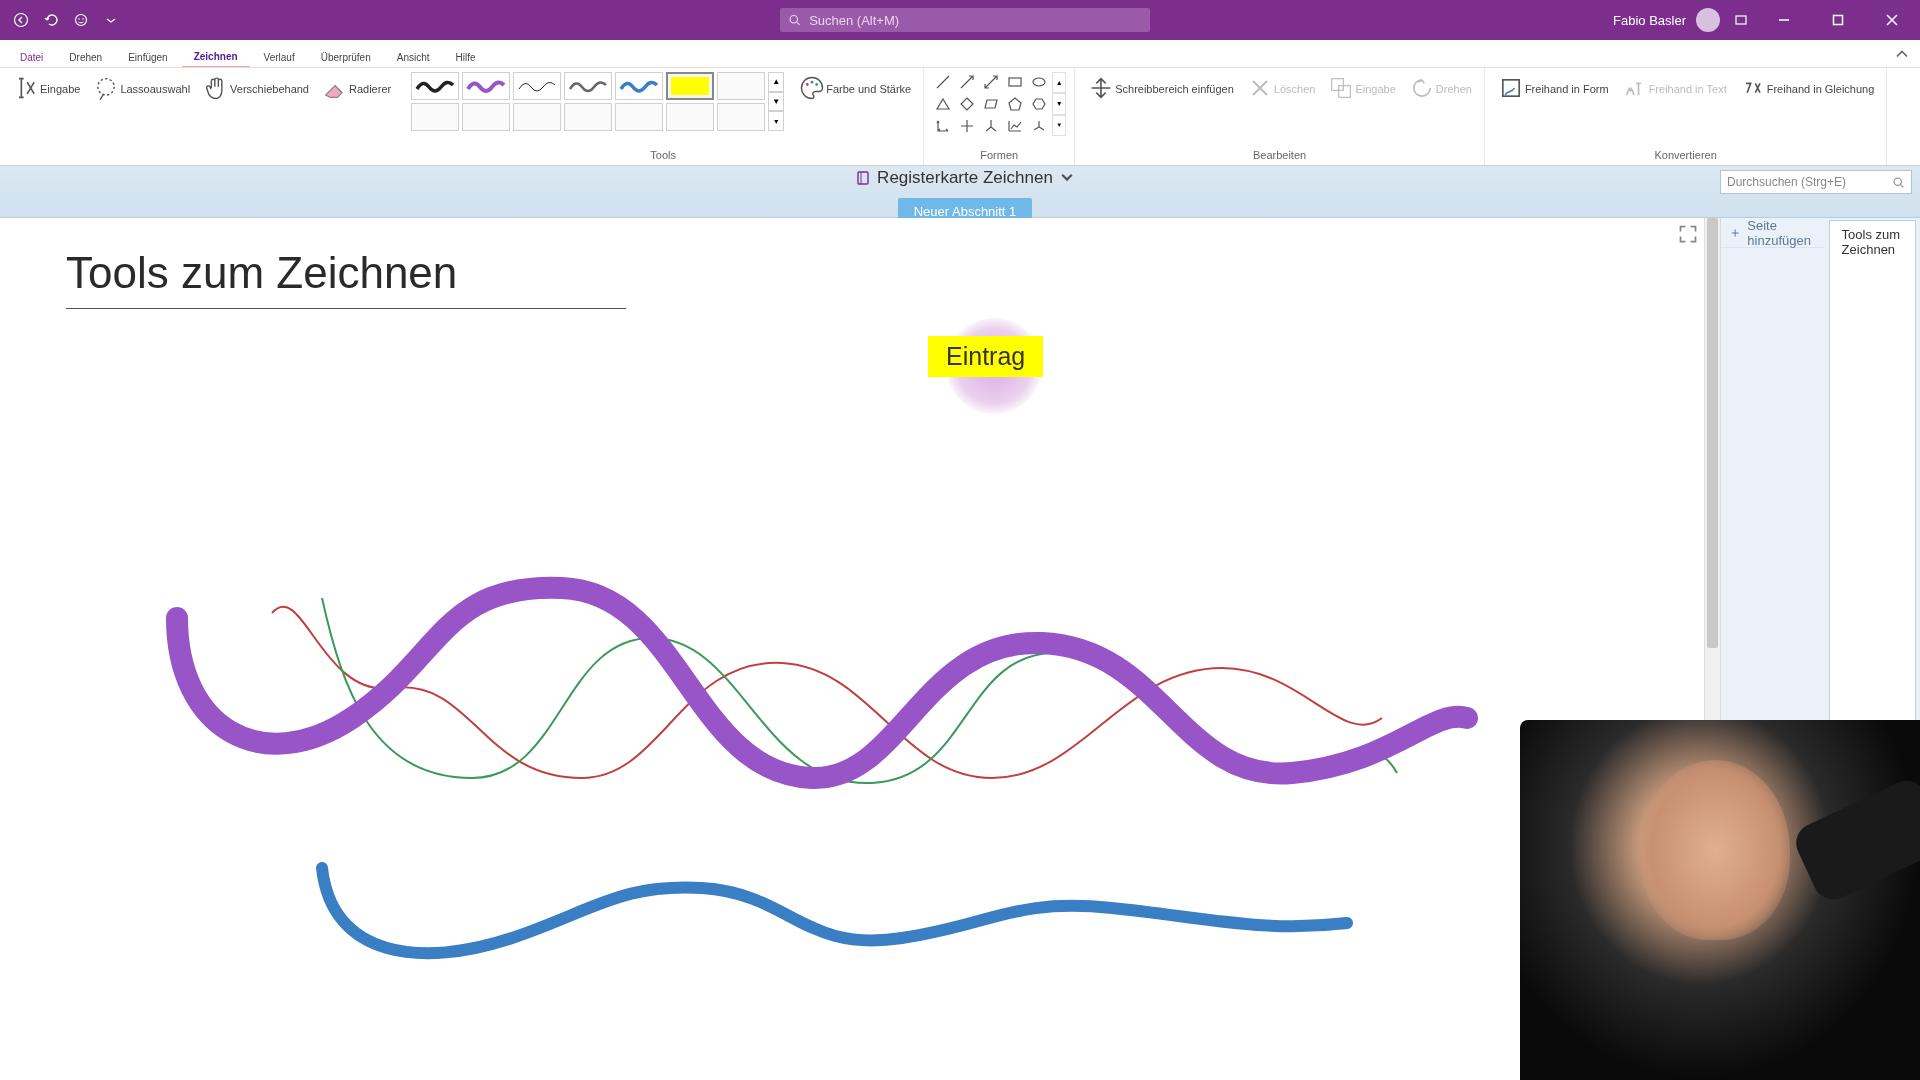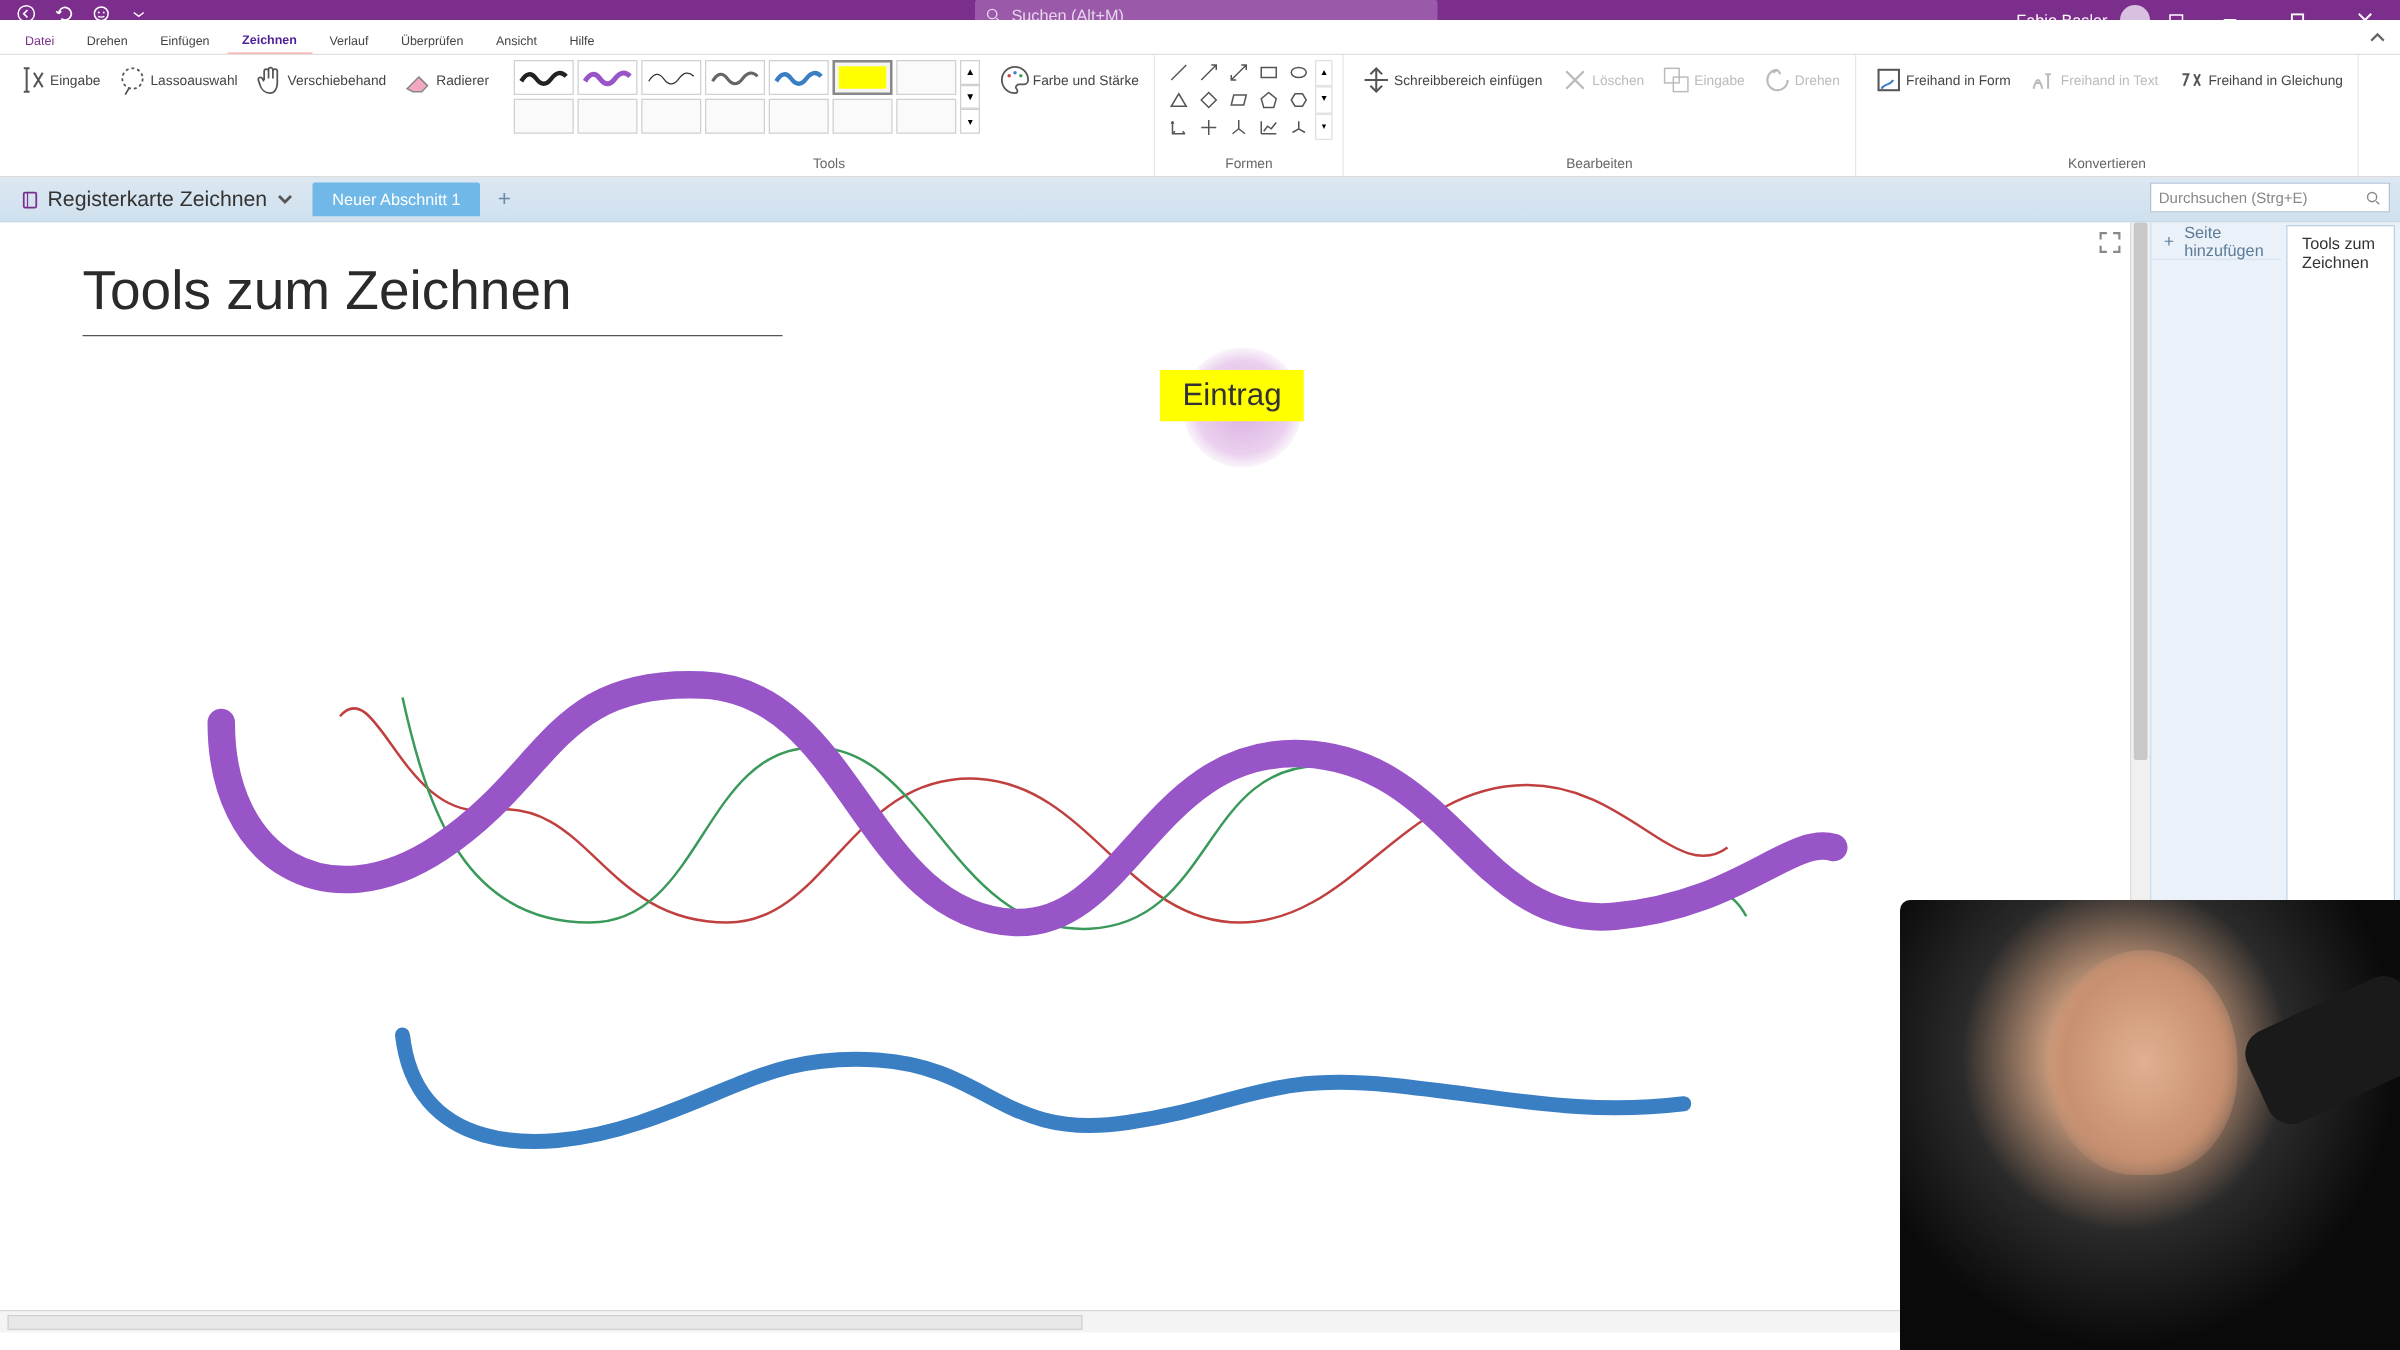--- a/index.html
+++ b/index.html
@@ -1,19 +1,19 @@
 <!DOCTYPE html>
 <html><head>
 <meta charset="utf-8">
 <style>
 * { margin: 0; padding: 0; box-sizing: border-box; font-family: "Segoe UI", Arial, sans-serif; }
 body { width: 1920px; height: 1080px; overflow: hidden; background: #fff; position: relative; }
 
 
-.title-bar { height: 16px; background: #7c2e8c; display: flex; align-items: flex-start; color: #fff; font-size: 13px; position: relative; }
+.title-bar { height: 40px; background: #7c2e8c; display: flex; align-items: center; color: #fff; font-size: 13px; position: relative; }
 .title-bar .left { display: flex; align-items: center; gap: 8px; padding-left: 10px; }
 .title-bar .qat-btn { width: 22px; height: 22px; display: flex; align-items: center; justify-content: center; cursor: pointer; }
 .title-bar .qat-btn svg { width: 16px; height: 16px; }
 .title-bar .title { position: absolute; left: 50%; transform: translateX(-50%); white-space: nowrap; }
 .title-bar .search { position: absolute; left: 780px; width: 370px; height: 24px; background: #9a5aa9; border-radius: 2px; display: flex; align-items: center; padding: 0 8px; gap: 8px; color: #e8d5ed; }
 .title-bar .search input { background: transparent; border: none; color: #e8d5ed; font-size: 13px; width: 100%; outline: none; }
 .title-bar .search input::placeholder { color: #e8d5ed; }
 .title-bar .right { margin-left: auto; display: flex; align-items: center; gap: 10px; padding-right: 6px; }
 .title-bar .user { font-size: 13px; }
 .title-bar .avatar { width: 24px; height: 24px; border-radius: 50%; background: #d8c0e0; }
@@ -48,21 +48,21 @@
 .gal-arrow { flex: 1; border: 1px solid #d0d0d0; display: flex; align-items: center; justify-content: center; font-size: 8px; cursor: pointer; }
 
 
 .shapes-gallery { display: grid; grid-template-columns: repeat(5, 22px) 14px; grid-template-rows: 20px 20px 20px; gap: 2px; }
 .shape-cell { width: 22px; height: 20px; display: flex; align-items: center; justify-content: center; cursor: pointer; }
 .shape-cell svg { width: 16px; height: 16px; stroke: #555; stroke-width: 1.2; fill: none; }
 .sh-arrows { grid-row: span 3; display: flex; flex-direction: column; width: 14px; }
 .sh-arrow { flex: 1; border: 1px solid #e0e0e0; display: flex; align-items: center; justify-content: center; font-size: 7px; cursor: pointer; }
 
 
-.nb-row { height: 36px; background: linear-gradient(#dce8f2, #cfe0ee); display: flex; align-items: center; padding-left: 10px; gap: 8px; border-bottom: 1px solid #b8cde0; position: relative; }
+.nb-row { height: 52px; background: linear-gradient(#dce8f2, #cfe0ee); display: flex; align-items: center; padding-left: 10px; gap: 8px; border-bottom: 1px solid #b8cde0; position: relative; flex-direction: column; }
 .nb-name { display: flex; align-items: center; gap: 6px; font-size: 17px; color: #333; cursor: pointer; padding: 2px 6px; }
 .nb-name svg { width: 16px; height: 16px; }
 .tab { background: #6fb8e8; color: #fff; padding: 6px 16px; font-size: 13px; border-radius: 2px 2px 0 0; cursor: pointer; }
 .tab-add { width: 22px; height: 22px; display: flex; align-items: center; justify-content: center; color: #6a8aa8; font-size: 18px; cursor: pointer; }
 .nb-search { position: absolute; right: 8px; top: 4px; width: 192px; height: 24px; border: 1px solid #b0c4d8; background: #fff; display: flex; align-items: center; padding: 4px 6px; font-size: 12px; color: #888; }
 .nb-search .mag { margin-left: auto; }
 
 
 .main { display: flex; height: calc(1080px - 32px - 28px - 98px - 34px - 18px); position: relative; }
 .canvas { flex: 1; background: #fff; position: relative; overflow: hidden; }

